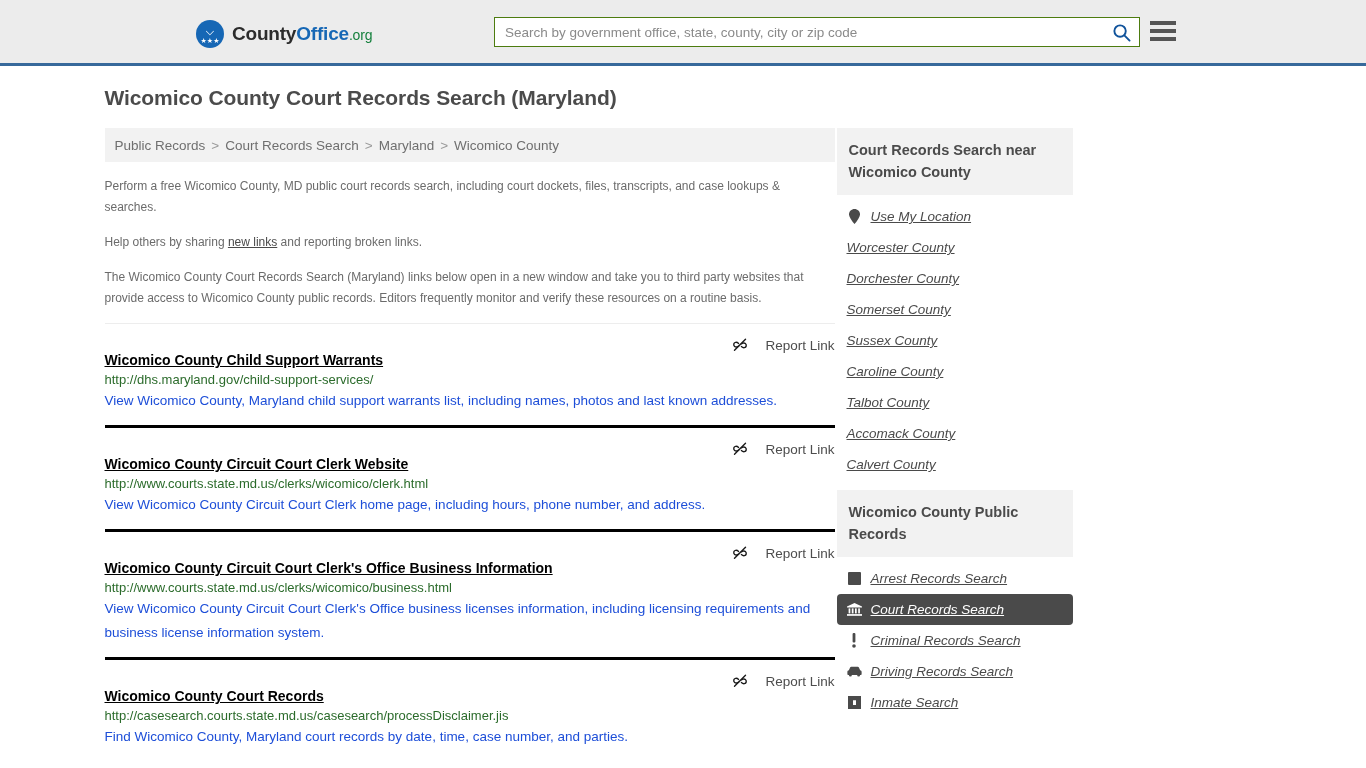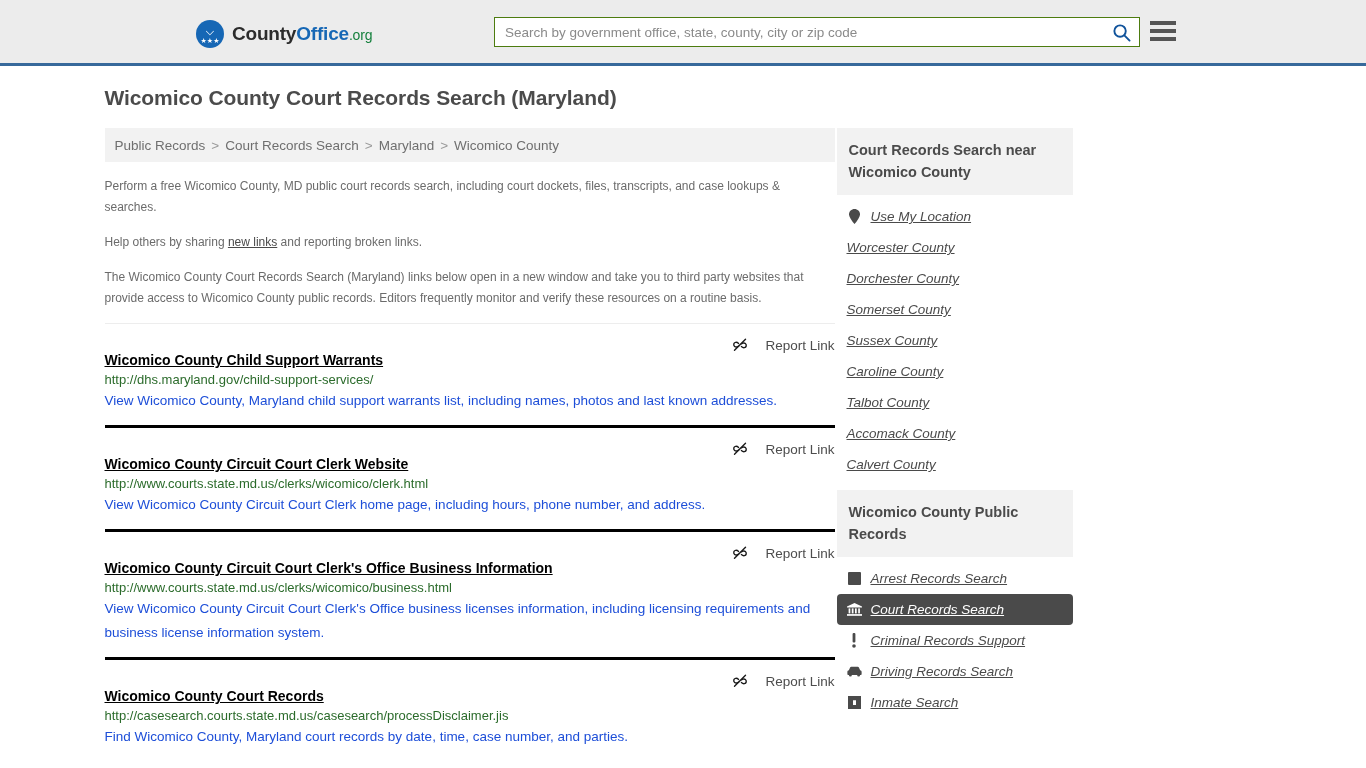--- a/index.html
+++ b/index.html
@@ -359,21 +359,21 @@
                 </span>
                 <span class="lbl">Court Records Search</span>
               </a>
               <a href="#" class="side-item">
                 <span class="ico">
                   <svg width="6" height="15" viewBox="0 0 6 15" fill="currentColor">
                     <rect x="1.6" y="0" width="2.8" height="9.4" rx="1"></rect>
                     <circle cx="3" cy="13" r="1.8"></circle>
                   </svg>
                 </span>
-                <span class="lbl">Criminal Records Support</span>
+                <span class="lbl">Criminal Records Search</span>
               </a>
               <a href="#" class="side-item">
                 <span class="ico">
                   <svg width="16" height="11" viewBox="0 0 16 11" fill="currentColor">
                     <path d="M2 4.2 L3.3 1.2 C3.5 0.6 4 0.3 4.6 0.3 L11.4 0.3 C12 0.3 12.5 0.6 12.7 1.2 L14 4.2 C15 4.4 15.6 5 15.6 6 L15.6 8.3 C15.6 8.8 15.2 9.2 14.7 9.2 L1.3 9.2 C0.8 9.2 0.4 8.8 0.4 8.3 L0.4 6 C0.4 5 1 4.4 2 4.2 Z"></path>
                     <circle cx="3.6" cy="9.3" r="1.6"></circle>
                     <circle cx="12.4" cy="9.3" r="1.6"></circle>
                   </svg>
                 </span>
                 <span class="lbl">Driving Records Search</span>

